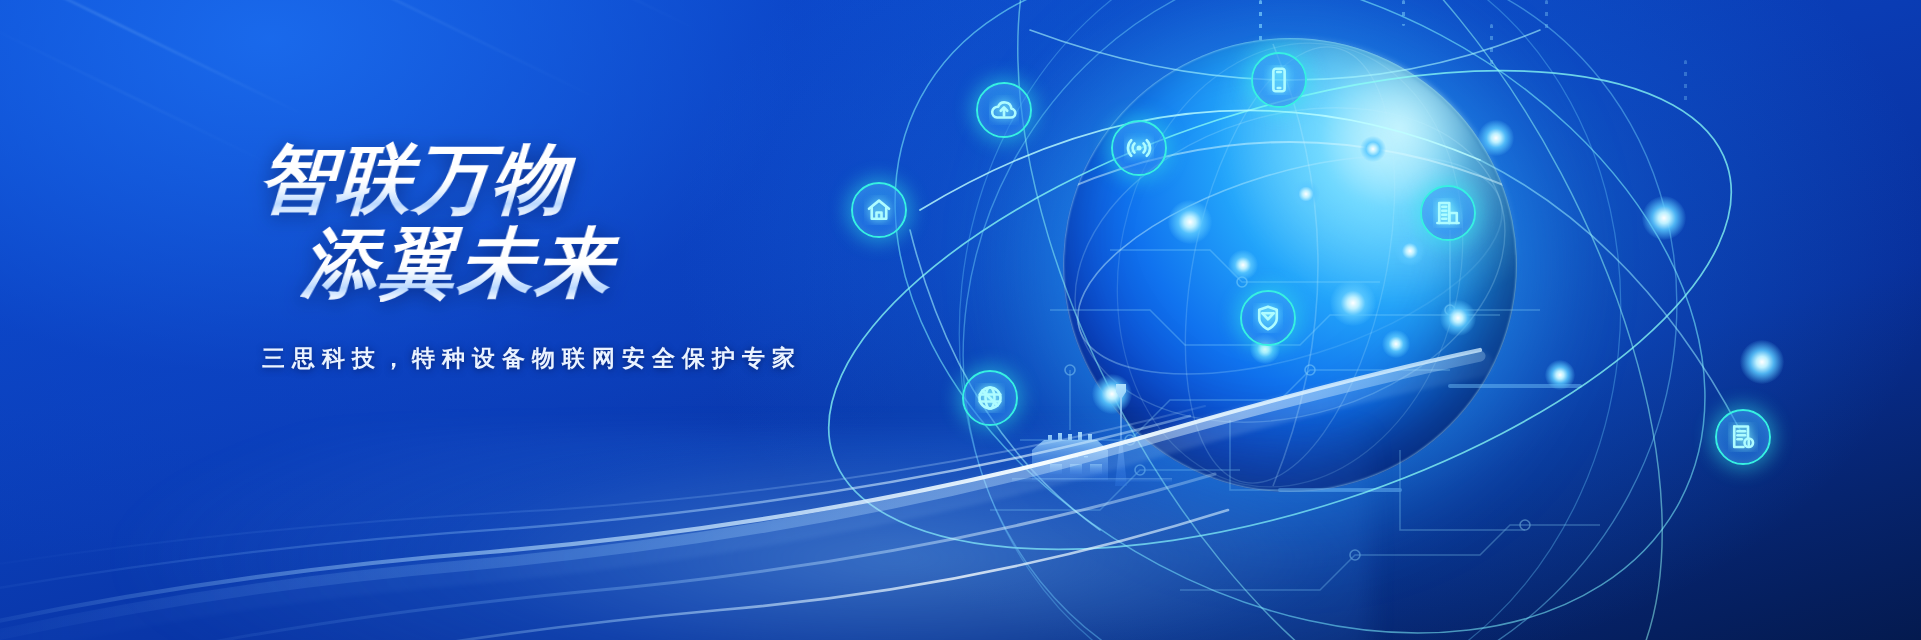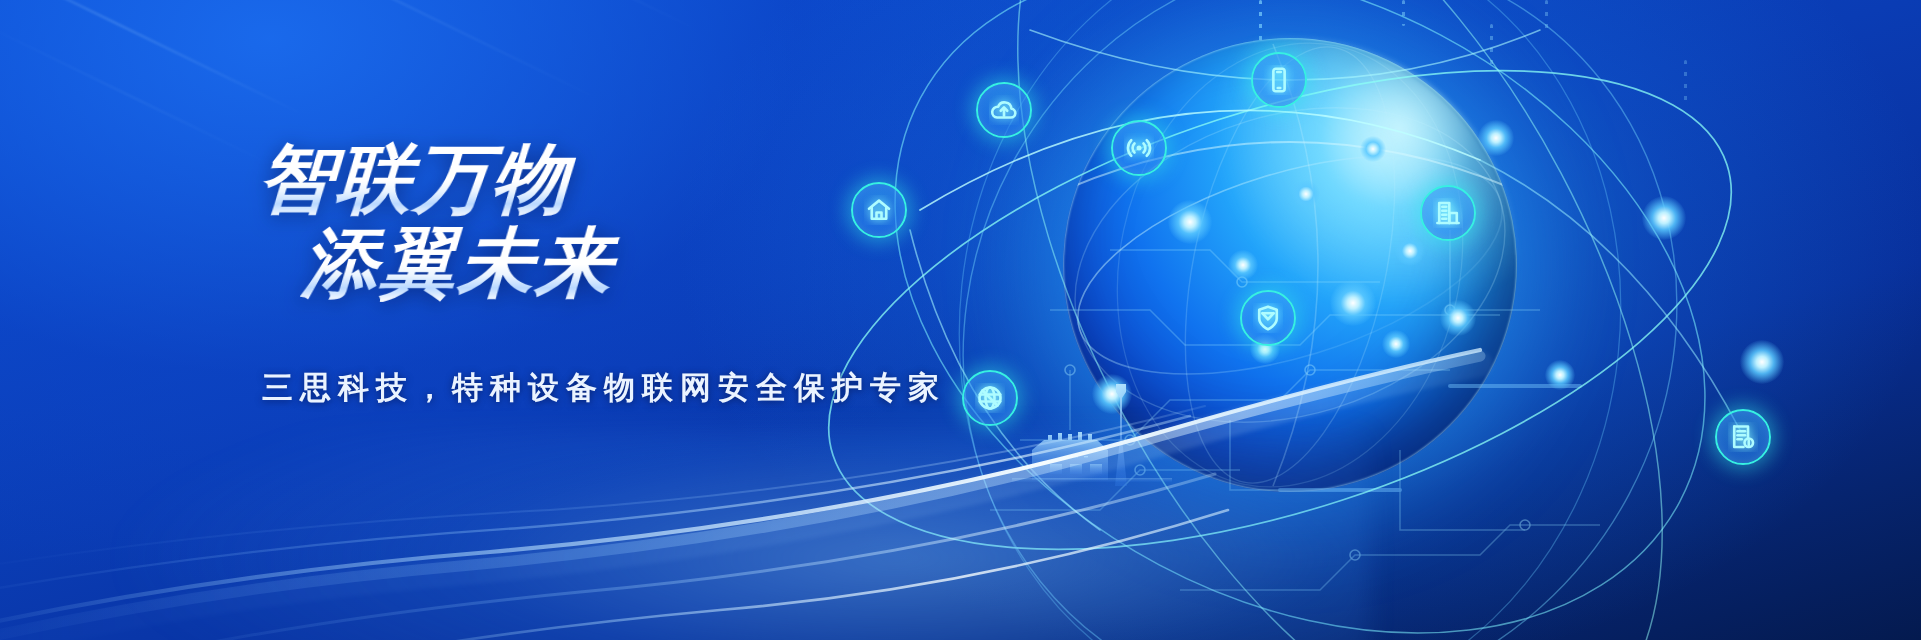--- a/index.html
+++ b/index.html
@@ -111,22 +111,22 @@
     transform:skewX(-3deg);
     background:linear-gradient(180deg,#ffffff 0%,#ffffff 52%,#eaf4ff 66%,#b9d8ff 82%,#ffffff 100%);
     -webkit-background-clip:text;background-clip:text;
     color:transparent;-webkit-text-fill-color:transparent;
     filter:drop-shadow(0 3px 10px rgba(3,20,80,.55));
     white-space:nowrap;
   }
   .headline.l1{margin-left:8px;}
   .headline.l2{margin-left:52px;margin-top:6px;}
   .subtitle{
-    margin-top:66px;margin-left:12px;
-    font-size:31px;letter-spacing:7px;color:#eaf3ff;font-weight:bold;
+    margin-top:42px;margin-left:12px;
+    font-size:23px;letter-spacing:7px;color:#eaf3ff;font-weight:bold;
     text-shadow:0 1px 7px rgba(5,25,90,.8);
     white-space:nowrap;
   }
 </style>
 </head>
 <body>
 
 <div class="stage">
 
   <div class="streaks">

